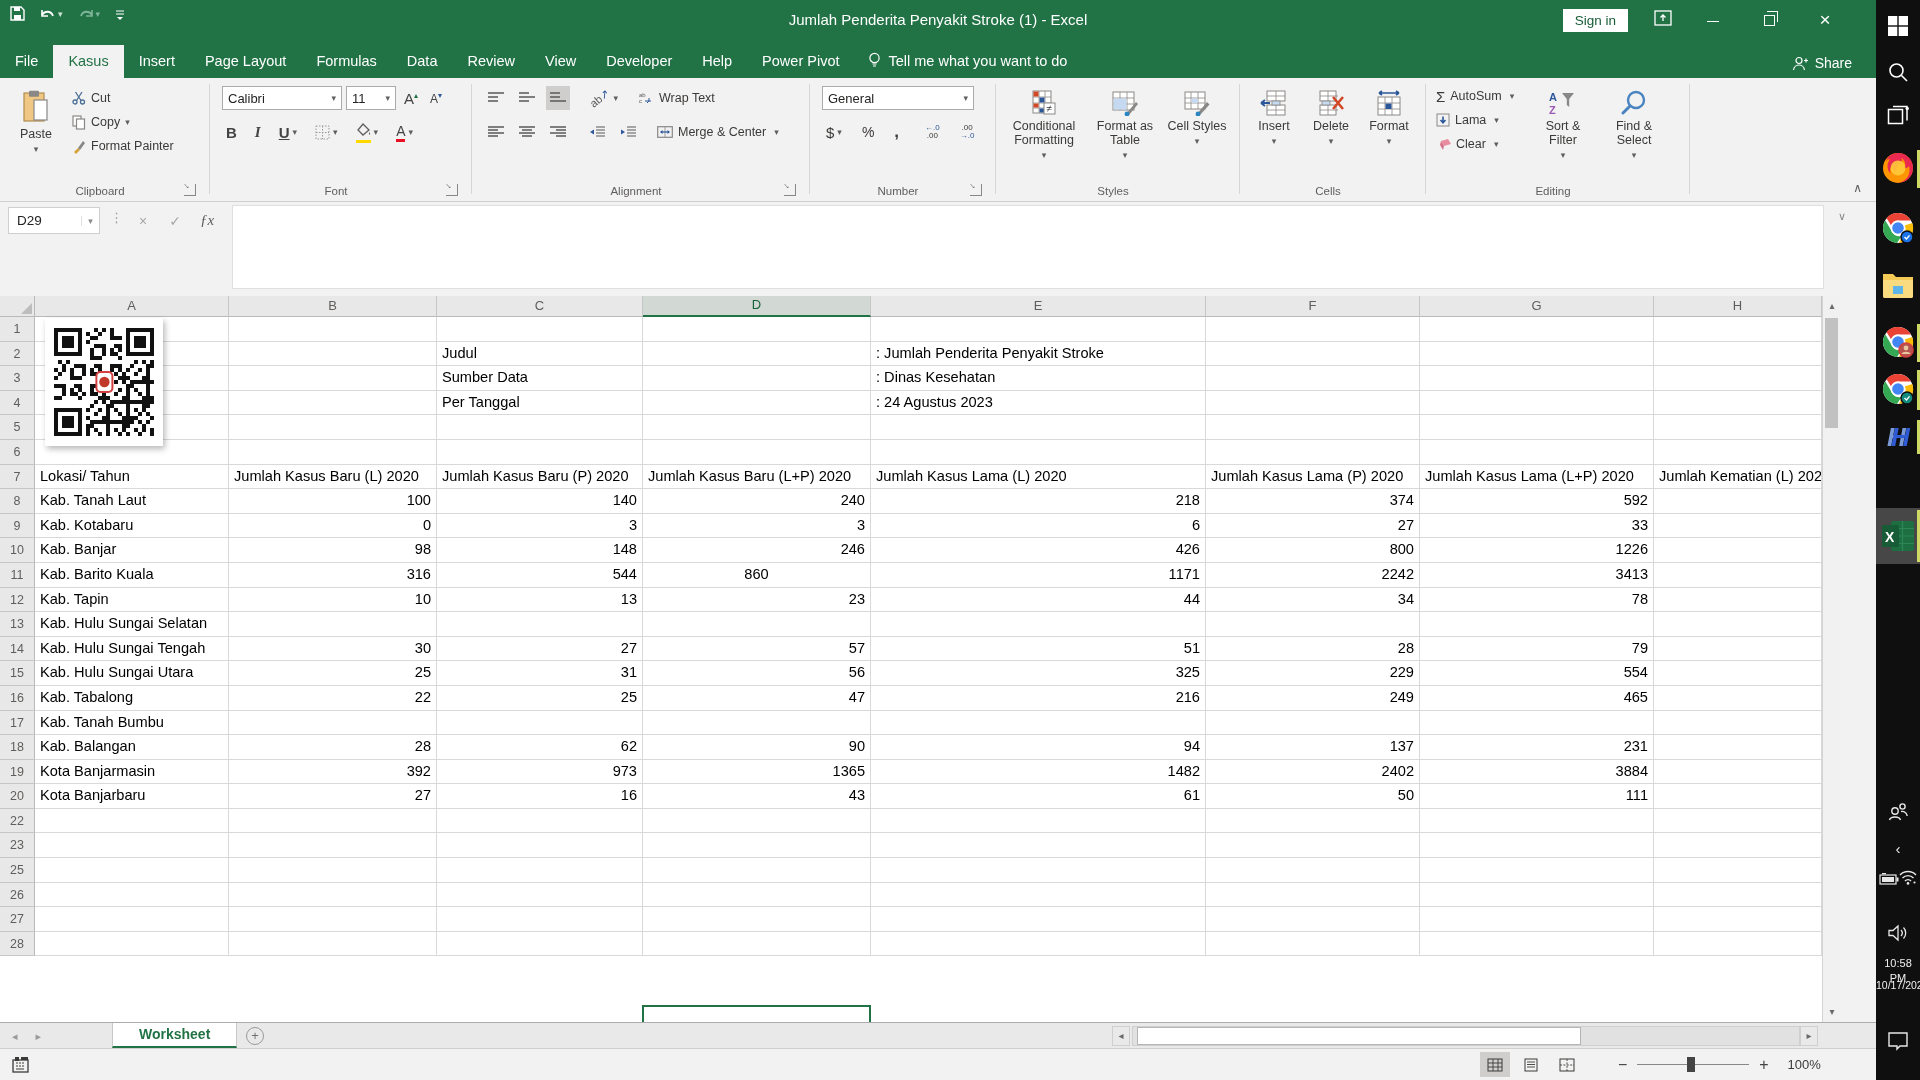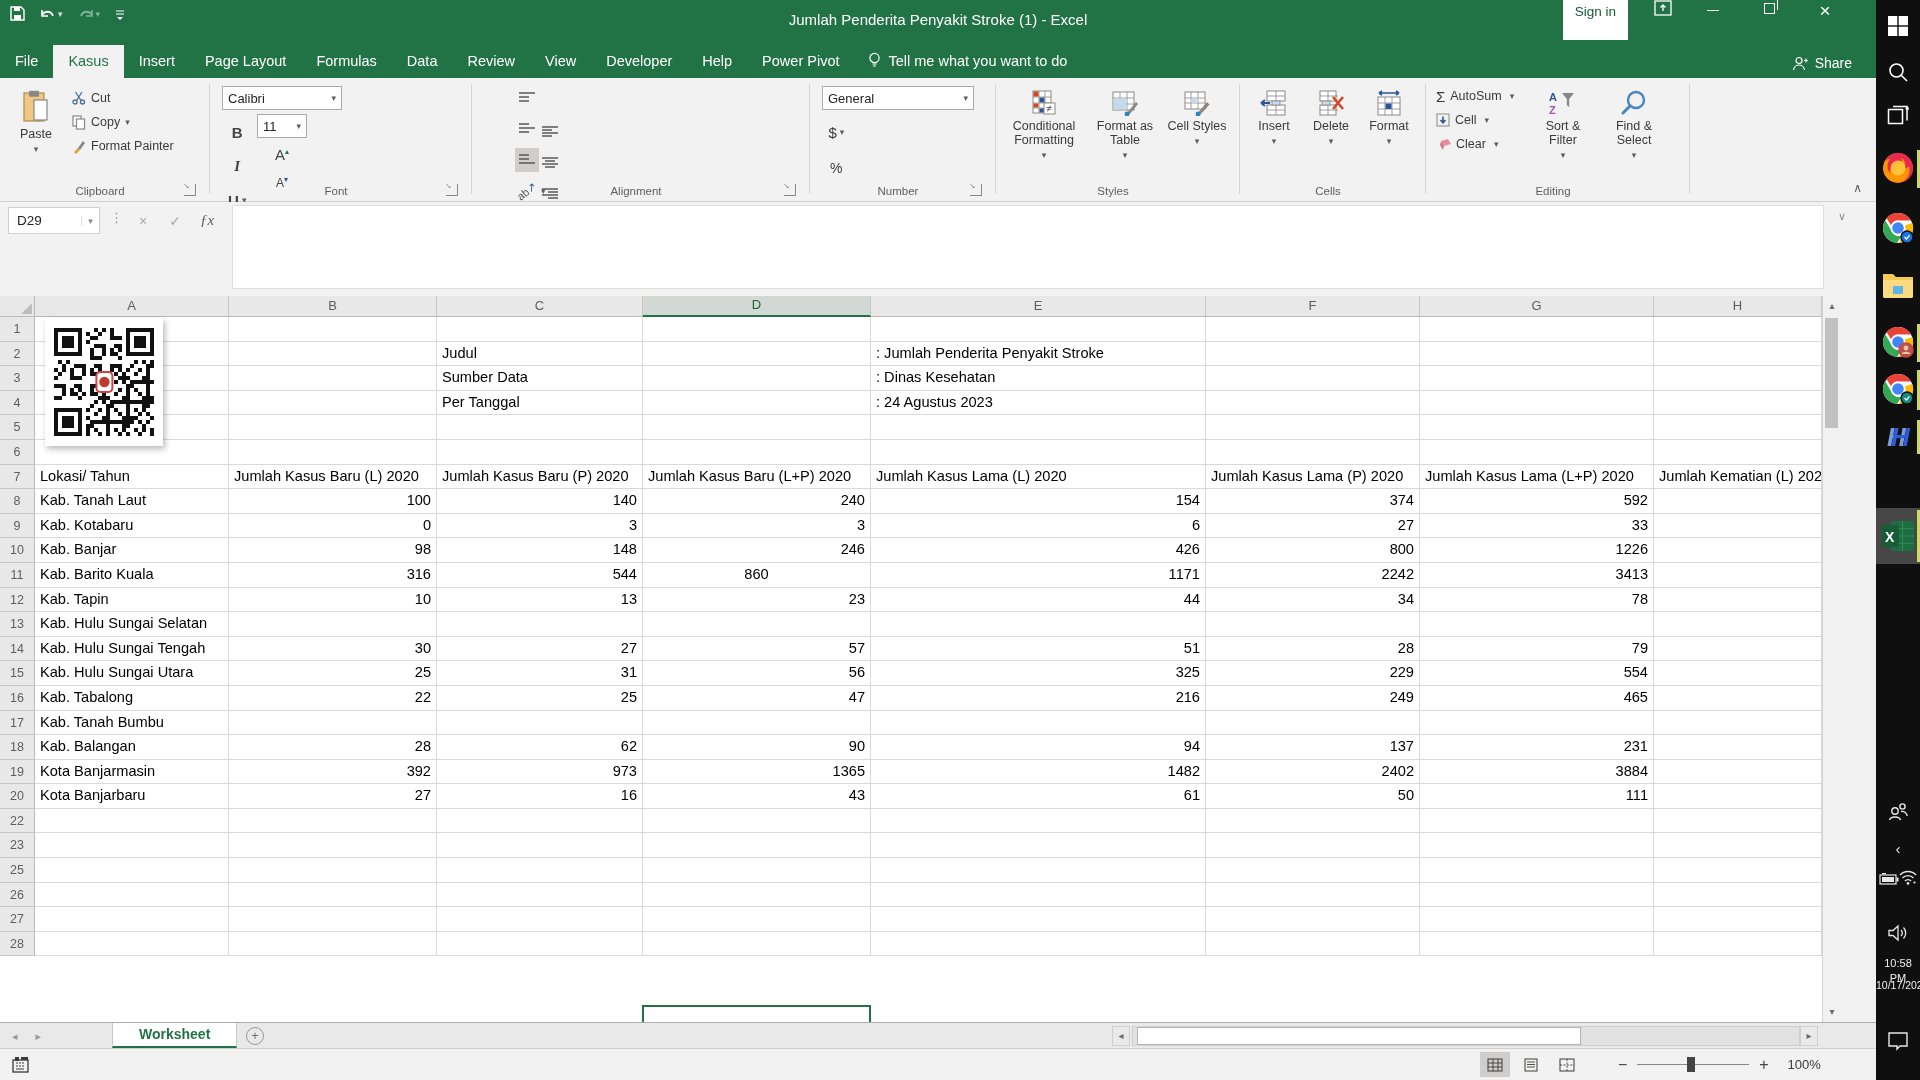--- a/index.html
+++ b/index.html
@@ -6,21 +6,21 @@
   html,body { width:1920px; height:1080px; overflow:hidden; background:#000;
     font-family:"Liberation Sans", sans-serif; -webkit-font-smoothing:antialiased; }
   #app { position:absolute; left:0; top:0; width:1876px; height:1080px; background:#f3f2f2; }
 
   
   #titlebar { position:absolute; left:0; top:0; width:1876px; height:40px; background:#217346; color:#fff; }
   .qat { position:absolute; left:10px; top:6px; display:flex; align-items:center; gap:14px; }
   .qat .qbtn { display:flex; align-items:center; color:#fff; font-size:13px; gap:1px; }
   .qat svg { display:block; }
   .title-text { position:absolute; left:0; right:0; top:0; height:40px; line-height:40px; text-align:center; font-size:15px; color:#fff; }
-  .tb-right { position:absolute; right:36px; top:0; height:40px; display:flex; gap:26px; }
+  .tb-right { position:absolute; right:36px; top:0; height:40px; display:flex; align-items:center; gap:26px; }
   .signin { background:#fff; color:#185c37; font-size:13.5px; padding:4px 12px; }
   .wbtn { color:#fff; font-size:15px; width:30px; text-align:center; }
   .restore-glyph { display:inline-block; width:11px; height:11px; border:1.5px solid #fff; position:relative; }
   .restore-glyph::before { content:""; position:absolute; left:2px; top:-5px; width:10px; height:10px; border:1.5px solid #fff; border-left:none; border-bottom:none; }
   .min-glyph { display:inline-block; width:12px; border-top:1.5px solid #fff; vertical-align:middle; }
 
   
   #menubar { position:absolute; left:0; top:40px; width:1876px; height:38px; background:#217346; display:flex; align-items:flex-end; }
   .rtab { color:#fff; font-size:14.5px; padding:8px 15px 9px; cursor:default; }
   .rtab.active { background:#f3f2f2; color:#217346; }
@@ -38,21 +38,21 @@
   .bigbtn .lbl { line-height:14px; }
   .smallbtn { display:flex; align-items:center; gap:5px; font-size:12.5px; color:#3b3a39; height:24px; }
   .caret::after { content:"▾"; font-size:9px; color:#605e5c; margin-left:3px; }
   .caret-solo { font-size:9px; color:#605e5c; }
   .combo { background:#fff; border:1px solid #ababab; height:24px; display:flex; align-items:center; font-size:13px; color:#252423; padding:0 5px; justify-content:space-between; }
   .iconbtn { display:flex; align-items:center; justify-content:center; height:24px; padding:0 4px; color:#3b3a39; }
   .iconbtn.active { background:#cfcecd; }
   .fontletter { font-size:15px; font-weight:bold; color:#444; }
   .y-bar { border-bottom:3px solid #ffd800; }
   .r-bar { border-bottom:3px solid #e81123; }
-  .rowline { display:flex; align-items:center;flex-direction:column; }
+  .rowline { display:flex; align-items:flex-end; }
   .collapse-ribbon { position:absolute; right:14px; bottom:6px; color:#605e5c; font-size:12px; }
 
   
   #formulaband { position:absolute; left:0; top:202px; width:1876px; height:94px; background:#f3f2f2; }
   .namebox { position:absolute; left:8px; top:5px; width:92px; height:27px; background:#fff; border:1px solid #d1d0ce; display:flex; align-items:center; }
   .namebox .ref { flex:1; font-size:13.5px; color:#252423; padding-left:8px; }
   .namebox .nb-dd { width:18px; border-left:1px solid #e0e0e0; text-align:center; font-size:9px; color:#8a8886; }
   .fdots { position:absolute; left:110px; top:8px; color:#9a9896; font-size:13px; letter-spacing:0; }
   .fbtns { position:absolute; left:128px; top:5px; height:27px; display:flex; align-items:center; gap:2px; }
   .fbtn { width:30px; text-align:center; color:#a8a6a4; font-size:14px; }
@@ -456,21 +456,21 @@
       <div style="position:absolute;left:10px;top:6px">
         <div class="smallbtn caret">
           <span style="font-size:15px;color:#3b3a39">Σ</span>
           <span>AutoSum</span>
         </div>
         <div class="smallbtn caret">
           <svg width="14" height="14" viewBox="0 0 14 14">
               <rect x="1" y="1" width="12" height="12" fill="none" stroke="#8a8886"></rect>
               <path d="M7 3.5v6 M4.5 7 L7 9.8 L9.5 7" stroke="#2b579a" stroke-width="1.6" fill="none"></path>
             </svg>
-          <span>Cell</span>
+          <span>Lama</span>
         </div>
         <div class="smallbtn caret">
           <svg width="15" height="13" viewBox="0 0 15 13">
               <path d="M5 3 L12 1 L15 6 L8 8z" fill="#e98ca0"></path>
               <path d="M5 3 L8 8 L7 12 L4 7z" fill="#d4738a"></path>
             </svg>
           <span>Clear</span>
         </div>
       </div>
       <div class="bigbtn" style="position:absolute;left:106px;top:4px;width:62px">
@@ -600,21 +600,21 @@
           <div class="cell" style="width: 214px;">Jumlah Kasus Lama (P) 2020</div>
           <div class="cell" style="width: 234px;">Jumlah Kasus Lama (L+P) 2020</div>
           <div class="cell" style="width: 168px;">Jumlah Kematian (L) 2020</div>
         </div>
         <div class="grow">
           <div class="rowh">8</div>
           <div class="cell" style="width: 194px;">Kab. Tanah Laut</div>
           <div class="cell num" style="width: 208px;">100</div>
           <div class="cell num" style="width: 206px;">140</div>
           <div class="cell num" style="width: 228px;">240</div>
-          <div class="cell num" style="width: 335px;">154</div>
+          <div class="cell num" style="width: 335px;">218</div>
           <div class="cell num" style="width: 214px;">374</div>
           <div class="cell num" style="width: 234px;">592</div>
           <div class="cell" style="width: 168px;"></div>
         </div>
         <div class="grow">
           <div class="rowh">9</div>
           <div class="cell" style="width: 194px;">Kab. Kotabaru</div>
           <div class="cell num" style="width: 208px;">0</div>
           <div class="cell num" style="width: 206px;">3</div>
           <div class="cell num" style="width: 228px;">3</div>

